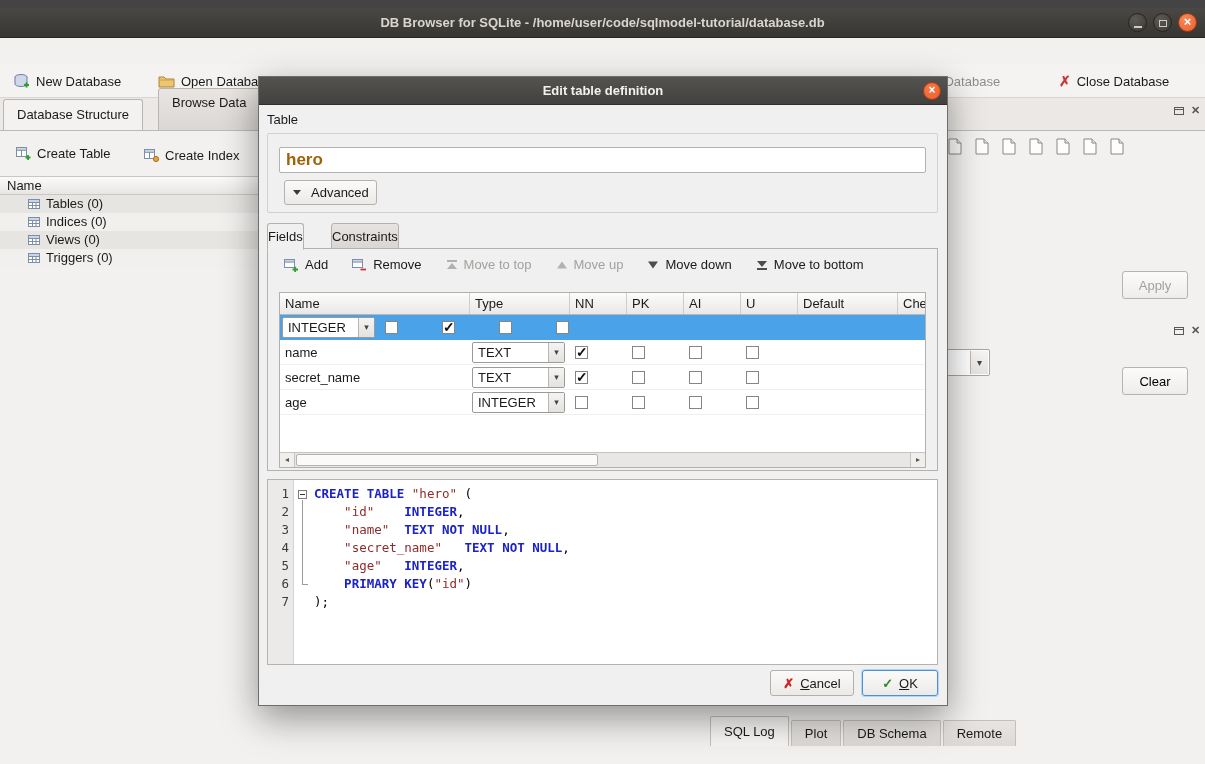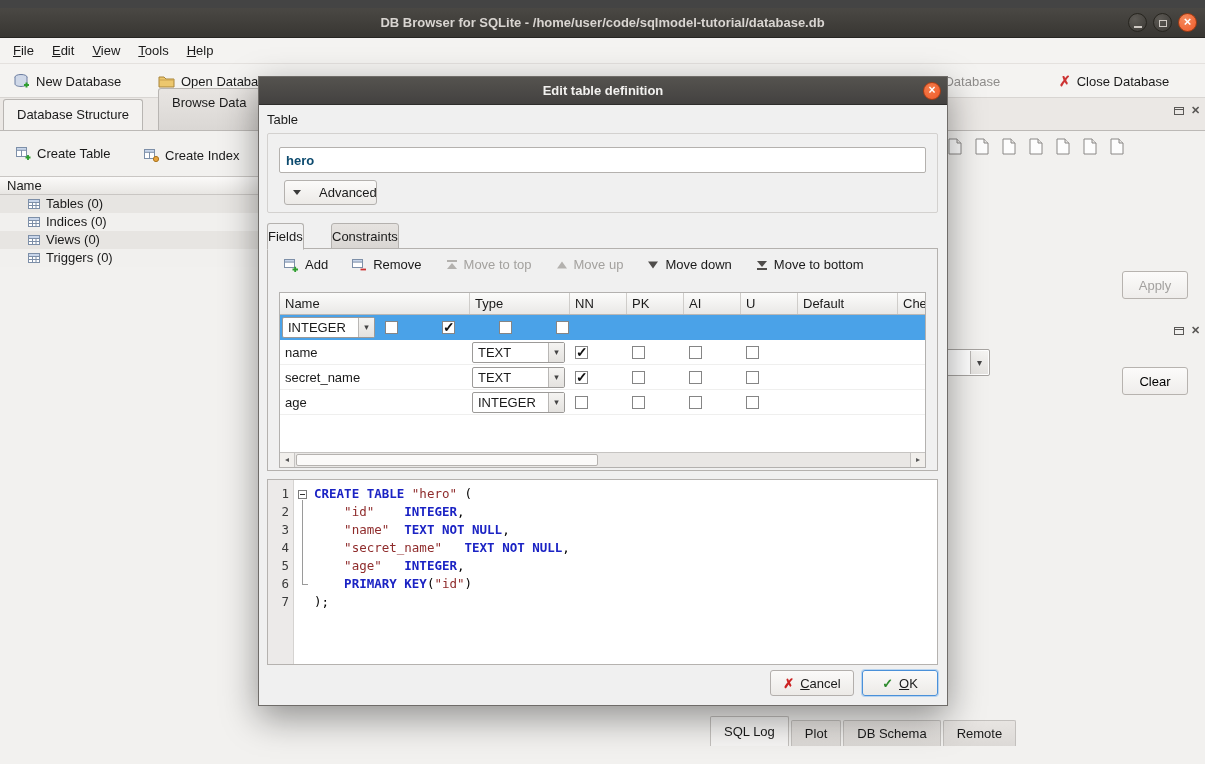--- a/index.html
+++ b/index.html
@@ -79,24 +79,24 @@
      border:1px solid #6f6c69;box-shadow:0 12px 34px rgba(0,0,0,.4);z-index:10}
   .dlg-header{height:28px;background:linear-gradient(#55534f,#434140);color:#f2f1ef;font-weight:bold;
      text-align:center;line-height:28px;position:relative;border-bottom:1px solid #2e2d2b}
   .dlg-close{position:absolute;right:6px;top:5px;width:18px;height:18px;border-radius:50%;
      background:radial-gradient(circle at 35% 30%,#f47b4a,var(--titlebar-close,#ef5b2a));
      border:1px solid #a83c15;color:#fff;font-size:12px;line-height:15px;text-align:center;
      font-weight:bold;cursor:pointer}
   .grp-label{position:absolute;left:8px;top:35px}
   .grp-frame{position:absolute;left:8px;top:56px;width:671px;height:80px;border:1px solid #d3d1cf;border-radius:2px}
   .tbl-input{position:absolute;left:20px;top:70px;width:647px;height:26px;background:#fff;
-     border:1px solid #b4b1ae;border-radius:2px;font-weight:bold;font-size:13px;padding:0 6px;
-     font-family:inherit;color:#0c4a6e}
+     border:1px solid #b4b1ae;border-radius:2px;font-weight:bold;font-size:17px;padding:0 6px;
+     font-family:inherit;color:#a16207}
   .adv-btn{position:absolute;left:25px;top:103px;width:93px;height:25px;display:flex;align-items:center;
-     gap:18px;padding:0 8px;background:linear-gradient(#fbfaf9,#eceae7);border:1px solid #b4b1ae;
+     gap:10px;padding:0 8px;background:linear-gradient(#fbfaf9,#eceae7);border:1px solid #b4b1ae;
      border-radius:3px;cursor:pointer}
   .tri-down{width:0;height:0;border-left:4px solid transparent;border-right:4px solid transparent;
      border-top:5px solid #3a3a3a}
 
   .dtab{position:absolute;top:146px;height:26px;line-height:25px;padding:0 0;
      background:linear-gradient(#e6e3e0,#d9d6d3);border:1px solid #b4b1ae;border-radius:3px 3px 0 0;
      cursor:pointer}
   .dtab.active{background:#f0f0f0;border-bottom:1px solid #f0f0f0;z-index:3;height:27px}
   .panel{position:absolute;left:8px;top:171px;width:671px;height:223px;border:1px solid #b4b1ae;
      background:#f0f0f0;z-index:2}
@@ -166,27 +166,20 @@
         </span>
       <span class="wc">
           <span class="g-max"></span>
         </span>
       <span class="wc wc-close">
           <span class="g-x">×</span>
         </span>
     </div>
   </div>
 
-  <div class="menubar">
-    <span class="menu-item">File</span>
-    <span class="menu-item">Edit</span>
-    <span class="menu-item">View</span>
-    <span class="menu-item">Tools</span>
-    <span class="menu-item">Help</span>
-  </div>
 
   <div class="toolbar">
     <div class="tbtn" style="left:8px">
       <svg width="16" height="16">
           <ellipse cx="7" cy="4" rx="6" ry="2.5" fill="#cfd8e8" stroke="#6b7da0"></ellipse>
           <path d="M1 4 v7 c0 1.4 2.7 2.5 6 2.5 s6 -1.1 6 -2.5 v-7" fill="#cfd8e8" stroke="#6b7da0"></path>
           <path d="M10 12 h5 M12.5 9.5 v5" stroke="#2f9e2f" stroke-width="2"></path>
         </svg>
       <span>New Database</span>
     </div>

